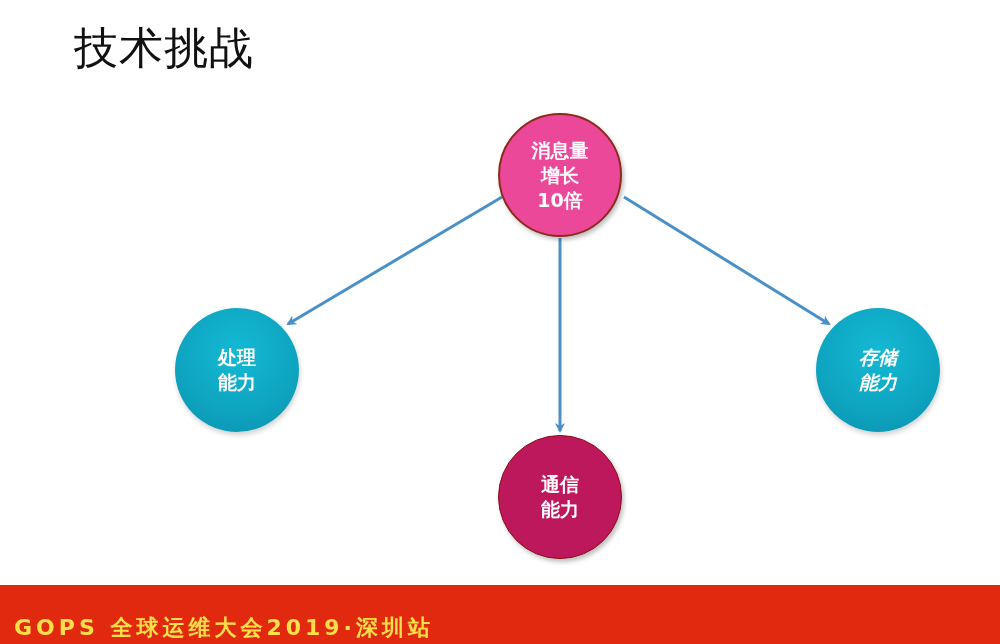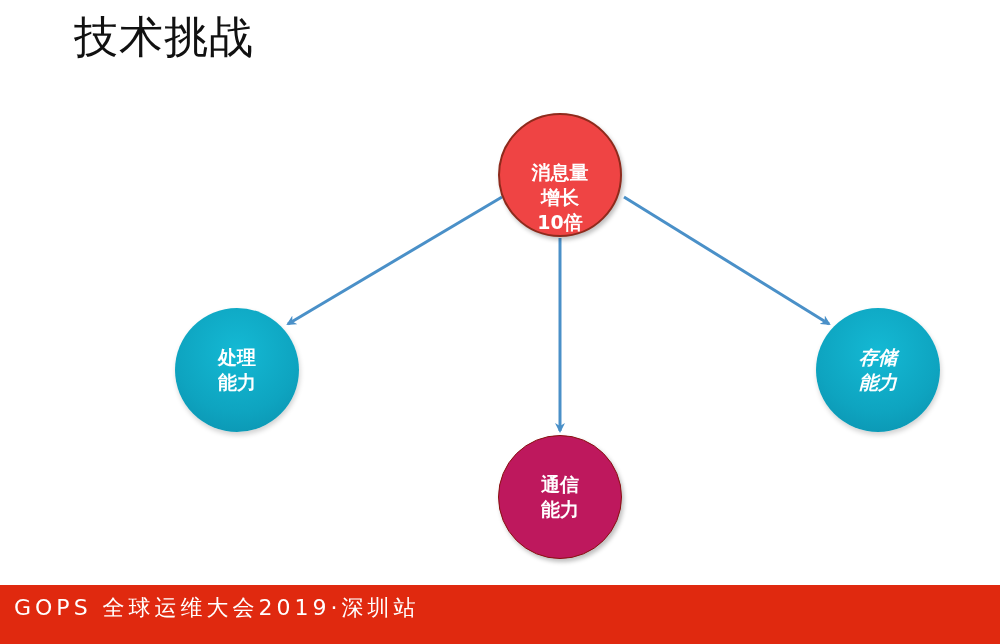--- a/index.html
+++ b/index.html
@@ -2,56 +2,55 @@
 <html><head>
 <meta charset="utf-8">
 <style>
   html, body { margin: 0; padding: 0; }
   body {
     width: 1000px; height: 644px; position: relative; overflow: hidden;
     background: #ffffff;
     font-family: "DejaVu Sans", "Liberation Sans", sans-serif;
   }
   .title {
-    position: absolute; left: 74px; top: 9px;
+    position: absolute; left: 74px; top: 20px;
     font-size: 44px; color: #111; letter-spacing: 1px; line-height: 56px;
   }
   svg.diagram { position: absolute; left: 0; top: 0; }
   .node {
     position: absolute; width: 124px; height: 124px; border-radius: 50%;
     display: flex; align-items: center; justify-content: center;
     text-align: center; color: #fff; font-weight: bold;
     font-size: 19px; line-height: 25px; box-sizing: border-box;
   }
   .node span { display: block; }
   .node-top {
     left: 498px; top: 113px;
-    background: #ef4444; border: 2px solid #8E2A1C;
+    background: #ec4899; border: 2px solid #8E2A1C;
     box-shadow: 2px 3px 4px rgba(0,0,0,0.25);
-    align-items: flex-end;
   }
   .node-teal {
     background: radial-gradient(circle at 50% 35%, #14B9D4 0%, #0EA4C0 60%, #0A8FAC 100%);
     box-shadow: 1px 3px 5px rgba(0,0,0,0.18);
     text-align: right;
   }
   .node-left { left: 175px; top: 308px; }
   .node-right { left: 816px; top: 308px; font-style: italic; }
   .node-bottom {
     left: 498px; top: 435px;
     background: #be185d; border: 1px solid #8A1010;
     box-shadow: 2px 3px 4px rgba(0,0,0,0.25);
   }
   .footer {
     position: absolute; left: 0; top: 585px; width: 1000px; height: 59px;
     background: #E0290F;
   }
   .footer-text {
-    position: absolute; left: 14px; top: 8px;
-    color: #ffffff; font-size: 22px; letter-spacing: 4px; line-height: 30px;
+    position: absolute; left: 14px; top: 28px;
+    color: #fde047; font-size: 22px; letter-spacing: 4px; line-height: 30px; font-weight: bold;
   }
 </style>
 </head>
 <body>
 
 <div class="title">技术挑战</div>
 
 <svg class="diagram" width="1000" height="644">
   <defs>
     <marker id="ah" markerWidth="10" markerHeight="10" refX="8" refY="5" orient="auto" markerUnits="userSpaceOnUse">

